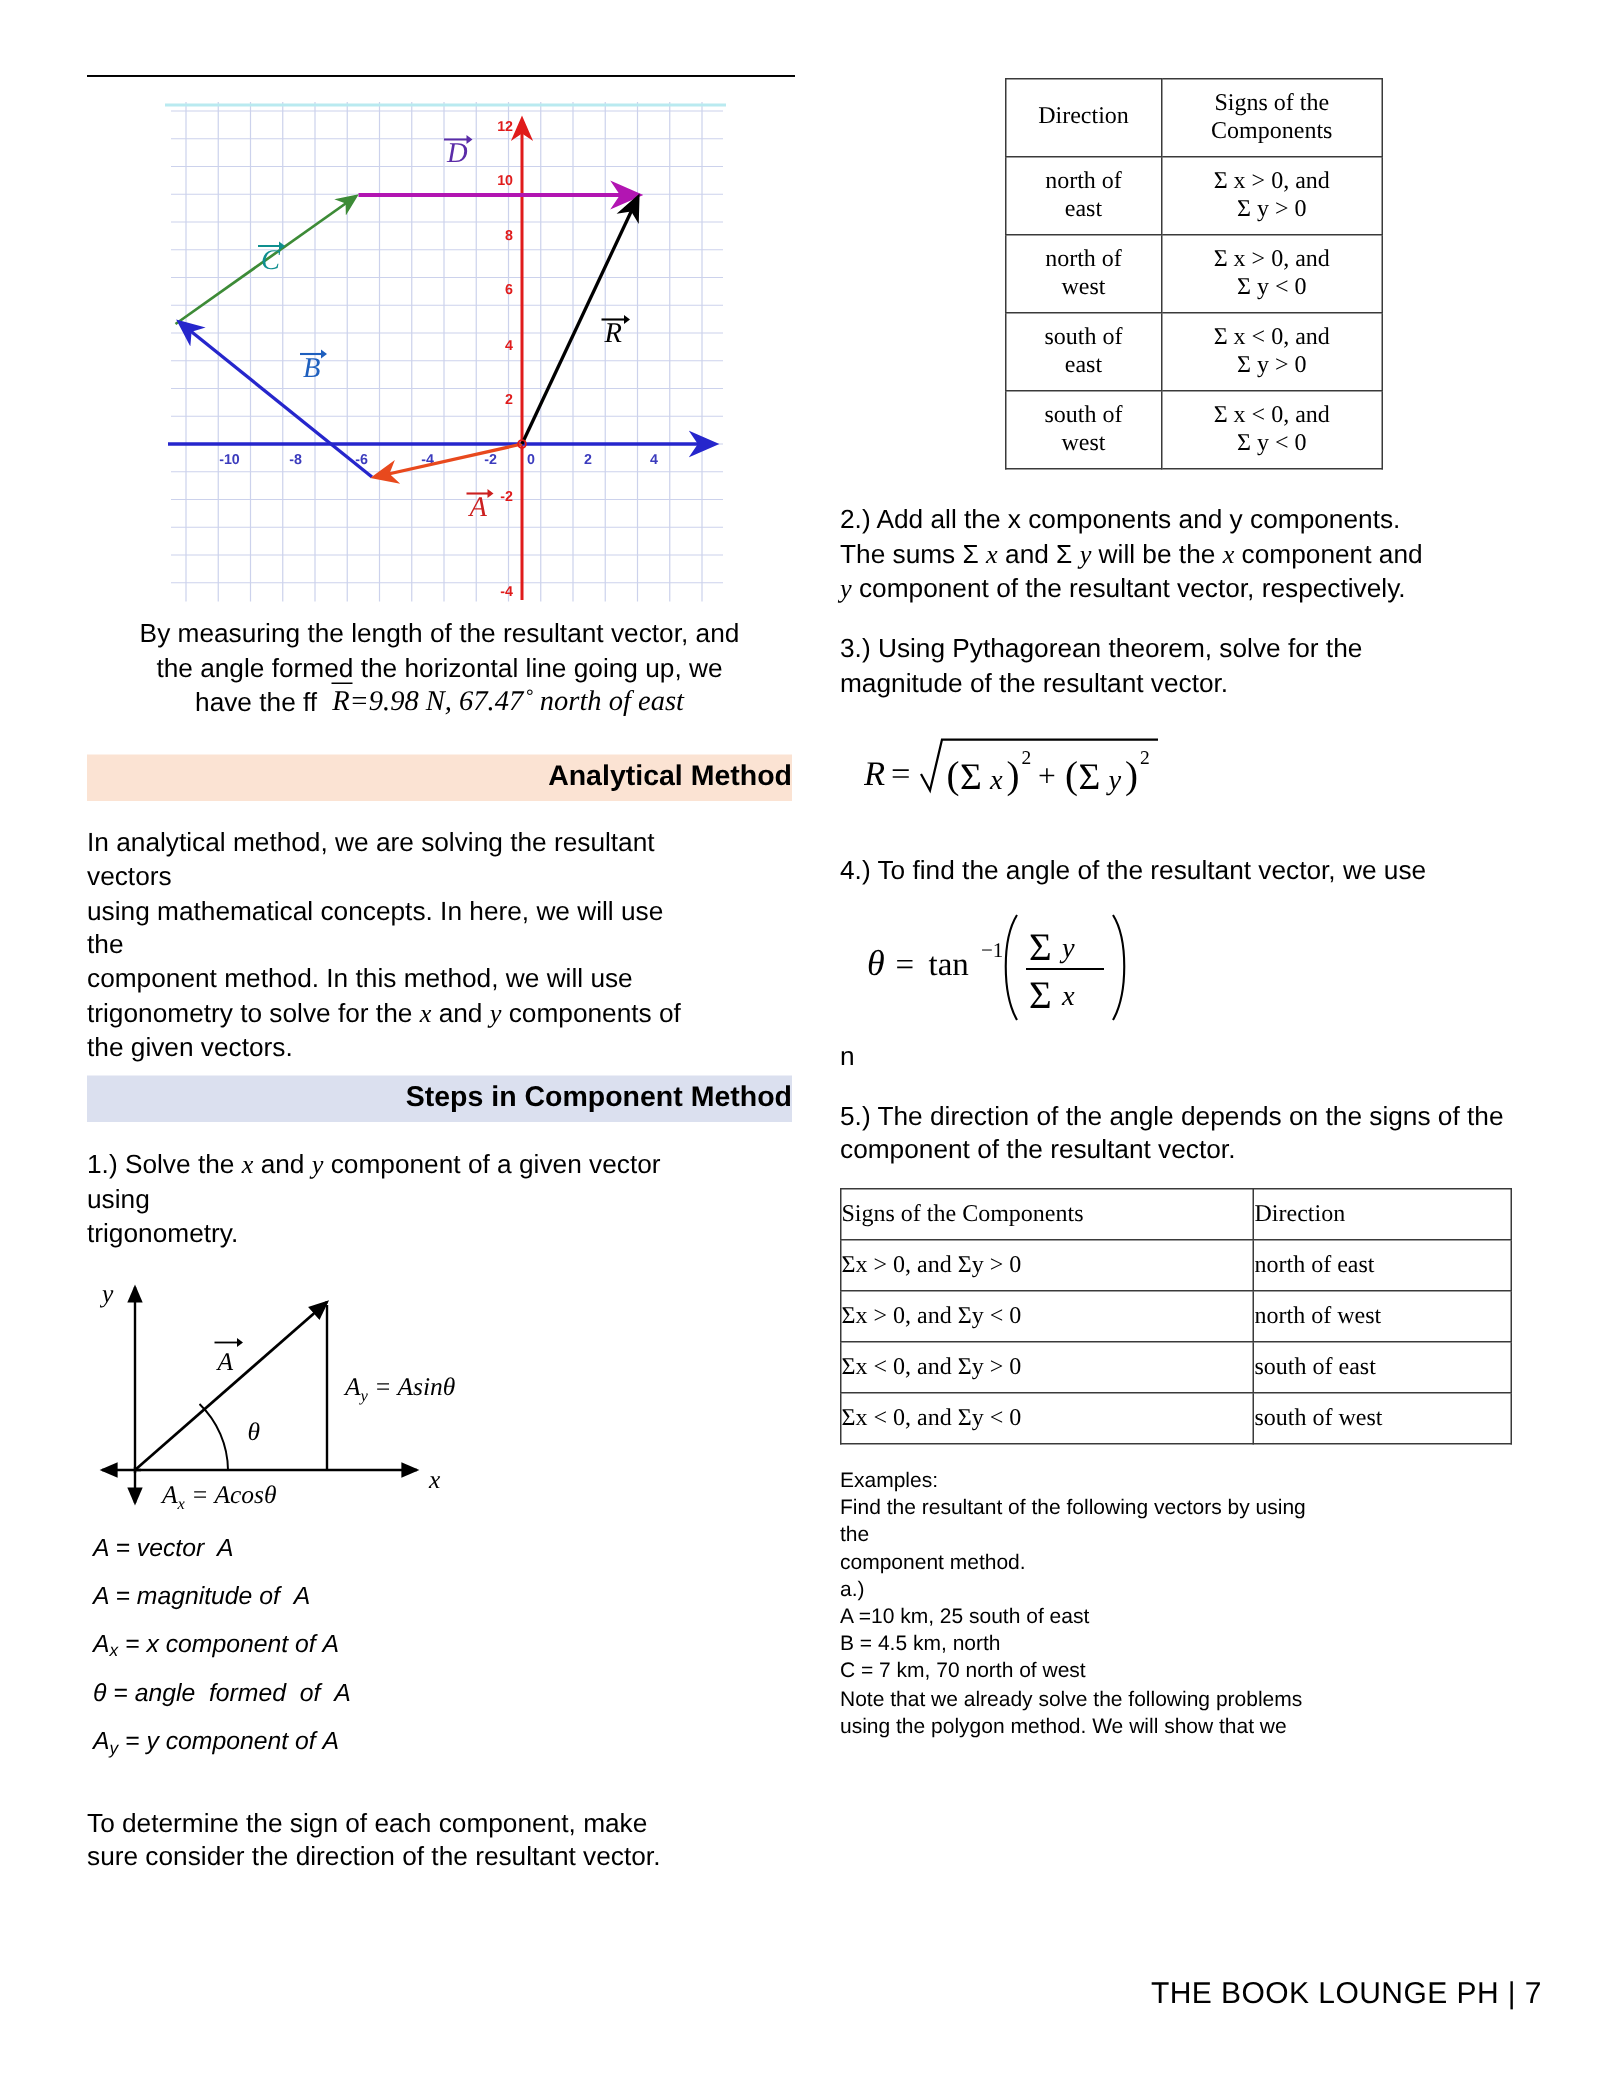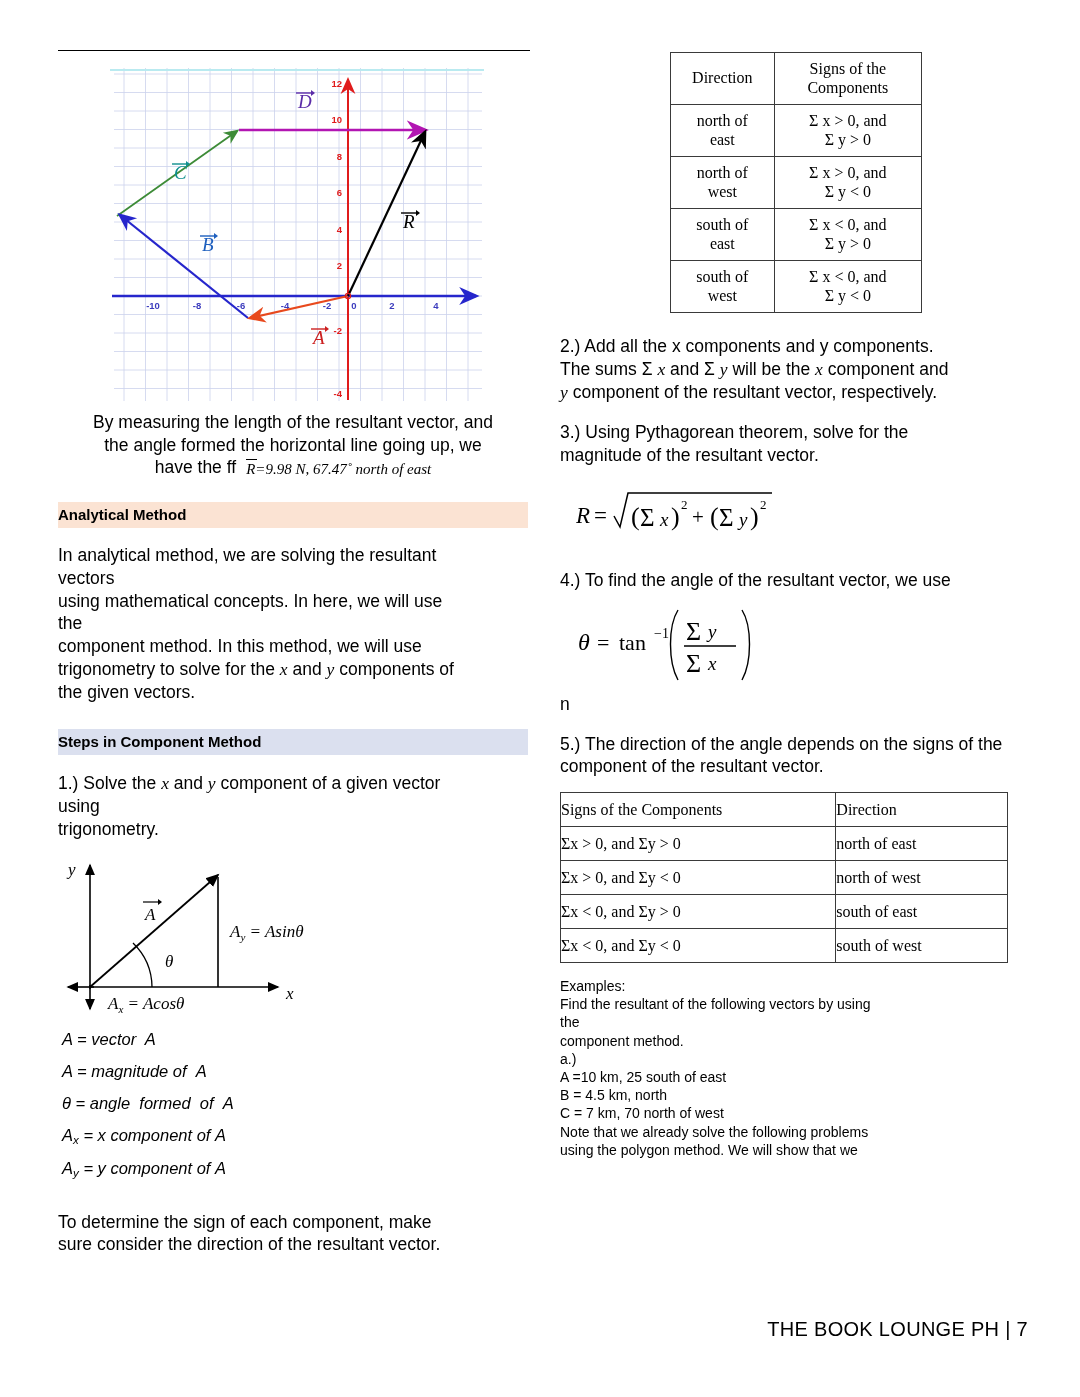--- a/index.html
+++ b/index.html
@@ -47,39 +47,39 @@
     display: flex;
     align-items: flex-end;
     justify-content: center;
     gap: 10px;
     margin-top: 0;
   }
   .have-ff-label { font-size: 17.5px; }
   .eq-serif {
     font-family: "Liberation Serif", serif;
     font-style: italic;
-    font-size: 15px;
+    font-size: 19px;
   }
   .eq-serif .ovr { position: relative; }
   .ovr::before {
     content: "";
     position: absolute;
     left: 0; right: -2px; top: -2px;
     border-top: 1.3px solid #000;
   }
 
   
   .bar {
-    text-align: left;
+    text-align: right;
     font-weight: bold;
-    font-size: 15px;
+    font-size: 19px;
     padding: 4px 0 5px 0;
   }
   .bar-analytical { background: #fbe3d3; margin-top: 24px; }
-  .bar-steps { background: #dbe0ef; margin-top: 26px; }
+  .bar-steps { background: #dbe0ef; margin-top: 8px; }
 
   .sec-para { margin-top: 16px; font-size: 17.5px; line-height: 1.30; }
   .sec-para-tight { margin-top: 17px; font-size: 17.5px; line-height: 1.30; }
 
   
   .tri-wrap {
     position: relative;
     width: 300px; height: 160px;
     margin: 16px 0 0 2px;
   }
@@ -351,22 +351,22 @@
           <text x="48" y="152">A<tspan font-size="11" dy="4">x</tspan><tspan dy="-4"> = Acosθ</tspan></text>
         </g>
         <path d="M83,45 L100,45" stroke="#000" stroke-width="1.2"></path>
         <path d="M98,42 L102,45 L98,48 Z" fill="#000"></path>
       </svg>
     </div>
 
     <div class="defs">
       <div><span class="ovr">A</span> = vector&nbsp; A</div>
       <div>A = magnitude of&nbsp; <span class="ovr">A</span></div>
+      <div>A<sub>x</sub> = x component of <span class="ovr">A</span></div>
       <div>θ = angle&nbsp; formed&nbsp; of&nbsp; <span class="ovr">A</span></div>
-      <div>A<sub>x</sub> = x component of <span class="ovr">A</span></div>
       <div>A<sub>y</sub> = y component of <span class="ovr">A</span></div>
     </div>
 
     <div class="closing">
       <div>To determine the sign of each component, make</div>
       <div>sure consider the direction of the resultant vector.</div>
     </div>
   </div>
 
   <div class="col-right">

